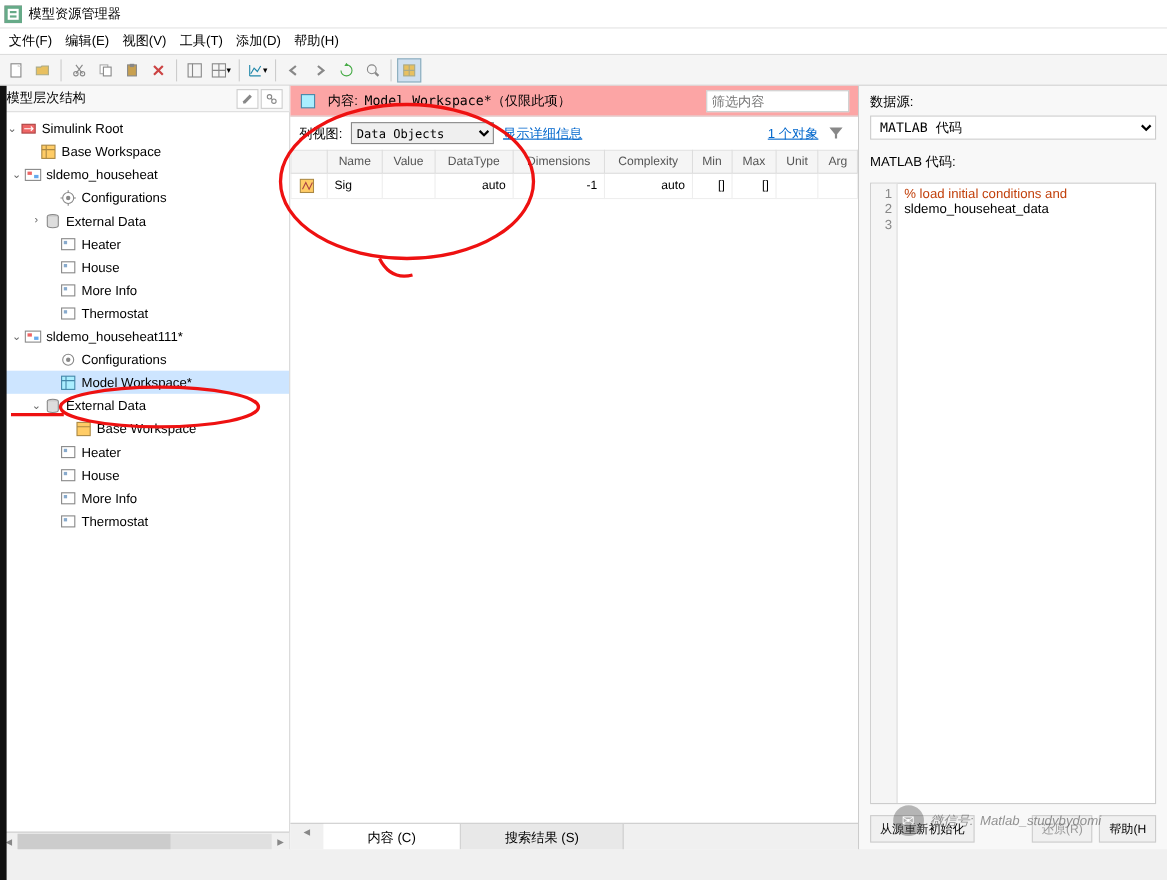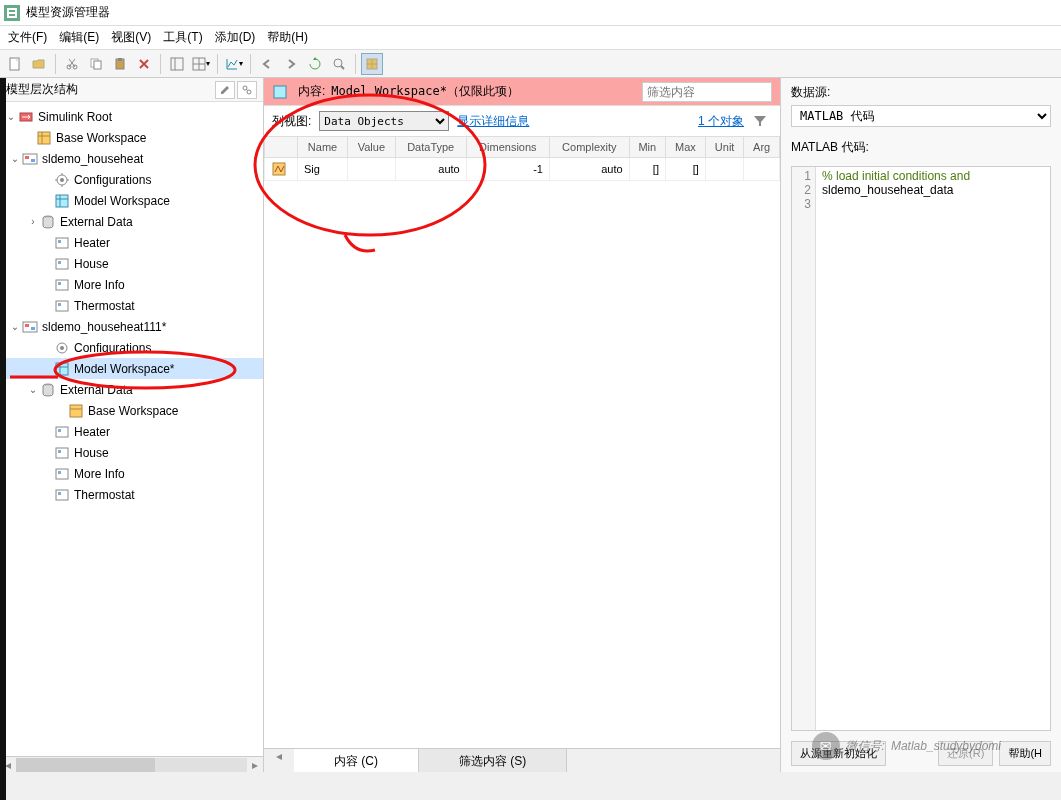--- a/index.html
+++ b/index.html
@@ -38,21 +38,21 @@
 .tab{padding:4px 40px;border-right:1px solid #ccc;background:#fff;cursor:default}
 .tab.inactive{background:#e8e8e8}
 .right-panel{width:280px;background:#f8f8f8;display:flex;flex-direction:column;padding:0}
 .right-panel .panel-header{font-weight:bold}
 .rsec{padding:6px 10px}
 .rlabel{color:#555;margin-bottom:4px}
 .rcombo{width:100%;height:22px;border:1px solid #ccc;background:#fff;font-family:monospace;padding:0 4px}
 .code-area{flex:1;background:#fff;border:1px solid #ccc;margin:4px 10px;display:flex;font-family:Consolas,monospace;font-size:12px}
 .gutter{width:24px;background:#f5f5f5;border-right:1px solid #ddd;text-align:right;padding:2px 4px;color:#888}
 .code{flex:1;padding:2px 6px;white-space:pre}
-.code .comment{color:#4d7c0f}
+.code .comment{color:#c2410c}
 .rbtns{padding:6px 10px;display:flex;gap:6px;justify-content:flex-start}
 .rbtn{padding:4px 8px;border:1px solid #ccc;background:#f0f0f0;font-size:11px}
 .rbtn.disabled{color:#999}
 .bottom-buttons{position:absolute;right:10px;bottom:6px;display:flex;gap:6px}
 .scrollbar-h{height:16px;background:#f0f0f0;border-top:1px solid #ccc;display:flex;align-items:center}
 .watermark{position:absolute;right:60px;bottom:40px;font-size:22px;color:rgba(60,60,60,0.55);font-style:italic;pointer-events:none;display:flex;align-items:center;gap:6px}
 .watermark .wicon{width:28px;height:28px;border-radius:50%;background:rgba(80,80,80,0.4);display:flex;align-items:center;justify-content:center;color:#fff;font-size:14px;font-style:normal}
 .annot{position:absolute;pointer-events:none}
 .leftedge{position:absolute;left:0;top:78px;bottom:0;width:6px;background:linear-gradient(#111,#111)}
 svg{display:block}
@@ -233,32 +233,20 @@
           <span class="ind" style="width:36px"></span>
           <span class="tw"></span>
           <span class="ticon">
             <svg width="16" height="16">
               <circle cx="8" cy="8" r="5" fill="none" stroke="#888"></circle>
               <circle cx="8" cy="8" r="2" fill="#888"></circle>
               <path d="M8 1 L8 3 M8 13 L8 15 M1 8 L3 8 M13 8 L15 8" stroke="#888"></path>
             </svg>
           </span>
           <span>Configurations</span>
-        </div>
-      <div class="tree-item">
-          <span class="ind" style="width:36px"></span>
-          <span class="tw"></span>
-          <span class="ticon">
-            <svg width="16" height="16">
-              <rect x="2" y="2" width="12" height="12" fill="#aef" stroke="#48a"></rect>
-              <line x1="2" y1="6" x2="14" y2="6" stroke="#48a"></line>
-              <line x1="6" y1="2" x2="6" y2="14" stroke="#48a"></line>
-            </svg>
-          </span>
-          <span>Model Workspace</span>
         </div>
       <div class="tree-item">
           <span class="ind" style="width:22px"></span>
           <span class="tw">›</span>
           <span class="ticon">
             <svg width="16" height="16">
               <ellipse cx="8" cy="4" rx="5" ry="2" fill="#ccc" stroke="#888"></ellipse>
               <path d="M3 4 L3 12 A5 2 0 0 0 13 12 L13 4" fill="#ddd" stroke="#888"></path>
             </svg>
           </span>
@@ -479,21 +467,21 @@
             <td>[]</td>
             <td></td>
             <td></td>
           </tr>
         </tbody>
       </table>
     </div>
     <div class="tabs">
       <div style="width:30px;text-align:center;color:#888">◂</div>
       <div class="tab">内容 (C)</div>
-      <div class="tab inactive">筛选内容 (S)</div>
+      <div class="tab inactive">搜索结果 (S)</div>
     </div>
   </div>
 
   <div class="right-panel">
     <div class="rsec">
       <span>数据源:</span>
       <select class="rcombo" style="margin-top:4px"><option>MATLAB 代码</option></select>
     </div>
     <div class="rsec"><span>MATLAB 代码:</span></div>
     <div class="code-area">

